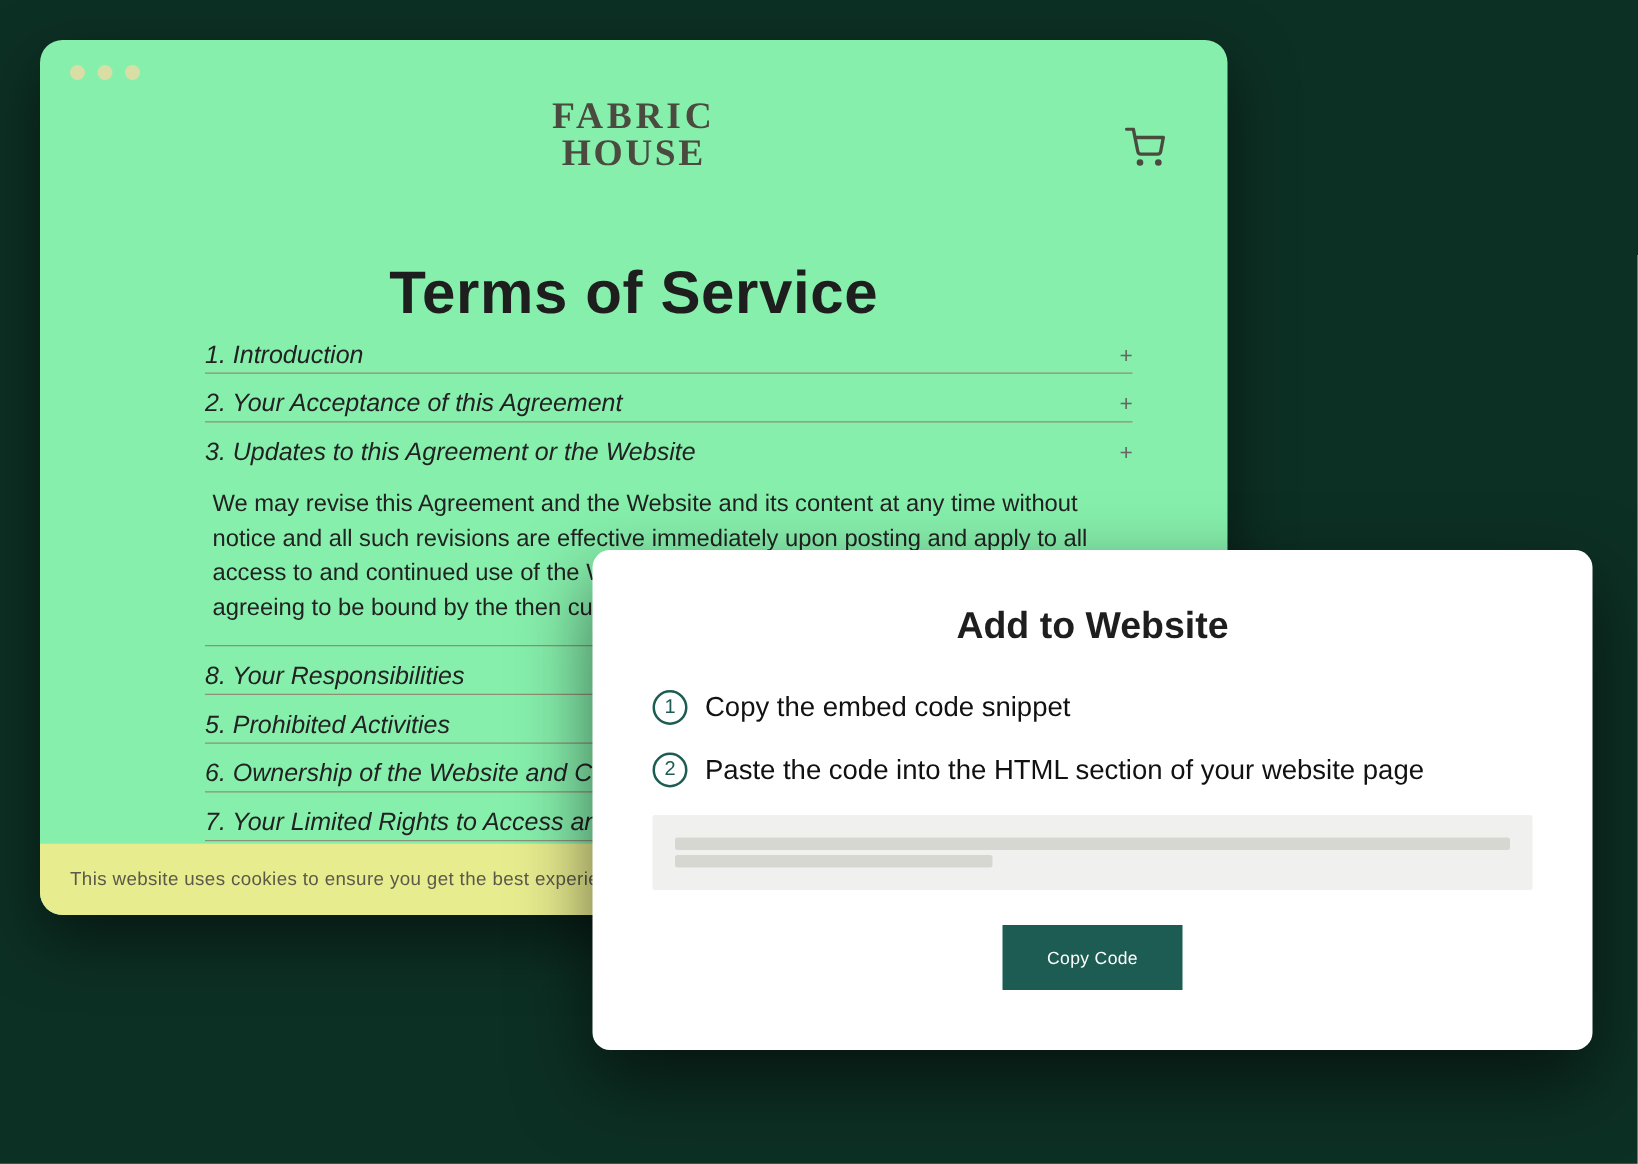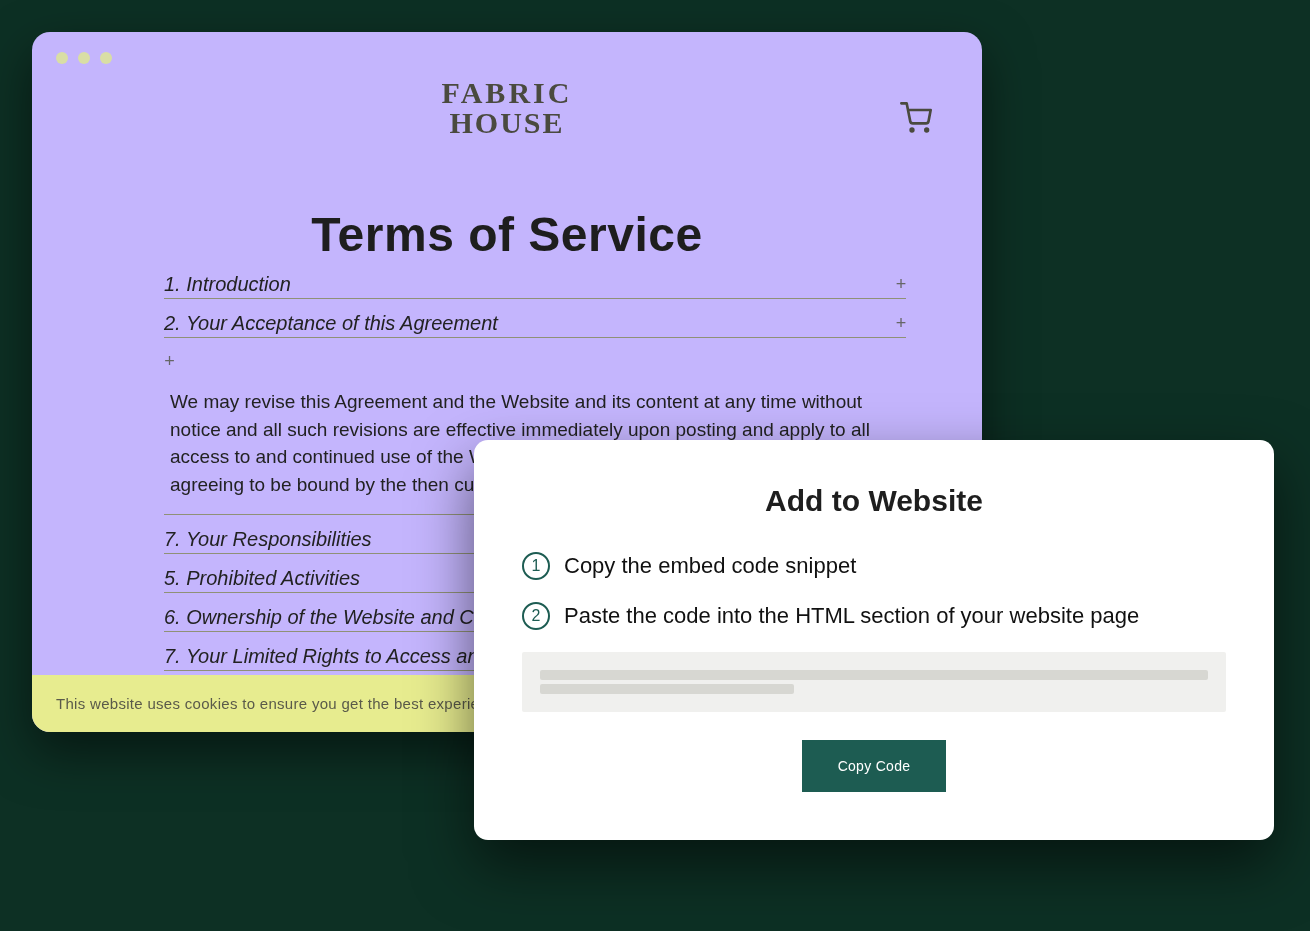--- a/index.html
+++ b/index.html
@@ -12,21 +12,21 @@
     overflow: hidden;
   }
 
   
   .browser-window {
     position: absolute;
     top: 32px;
     left: 32px;
     width: 950px;
     height: 700px;
-    background: #c4b5fd;
+    background: #86efac;
     border-radius: 18px;
     box-shadow: 0 20px 50px rgba(0,0,0,0.5);
     overflow: hidden;
   }
 
   .window-dots {
     position: absolute;
     top: 20px;
     left: 24px;
     display: flex;
@@ -203,26 +203,27 @@
       <span>1. Introduction</span>
       <span class="plus">+</span>
     </div>
 
     <div class="accordion-item">
       <span>2. Your Acceptance of this Agreement</span>
       <span class="plus">+</span>
     </div>
 
     <div class="accordion-item" style="border-bottom:none">
+      <span>3. Updates to this Agreement or the Website</span>
       <span class="plus">+</span>
     </div>
     <div class="accordion-body">We may revise this Agreement and the Website and its content at any time without notice and all such revisions are effective immediately upon posting and apply to all access to and continued use of the Website. By continuing to use this Website you are agreeing to be bound by the then curren</div>
 
     <div class="accordion-item">
-      <span>7. Your Responsibilities</span>
+      <span>8. Your Responsibilities</span>
     </div>
 
     <div class="accordion-item">
       <span>5. Prohibited Activities</span>
     </div>
 
     <div class="accordion-item">
       <span>6. Ownership of the Website and Conte</span>
     </div>
 

